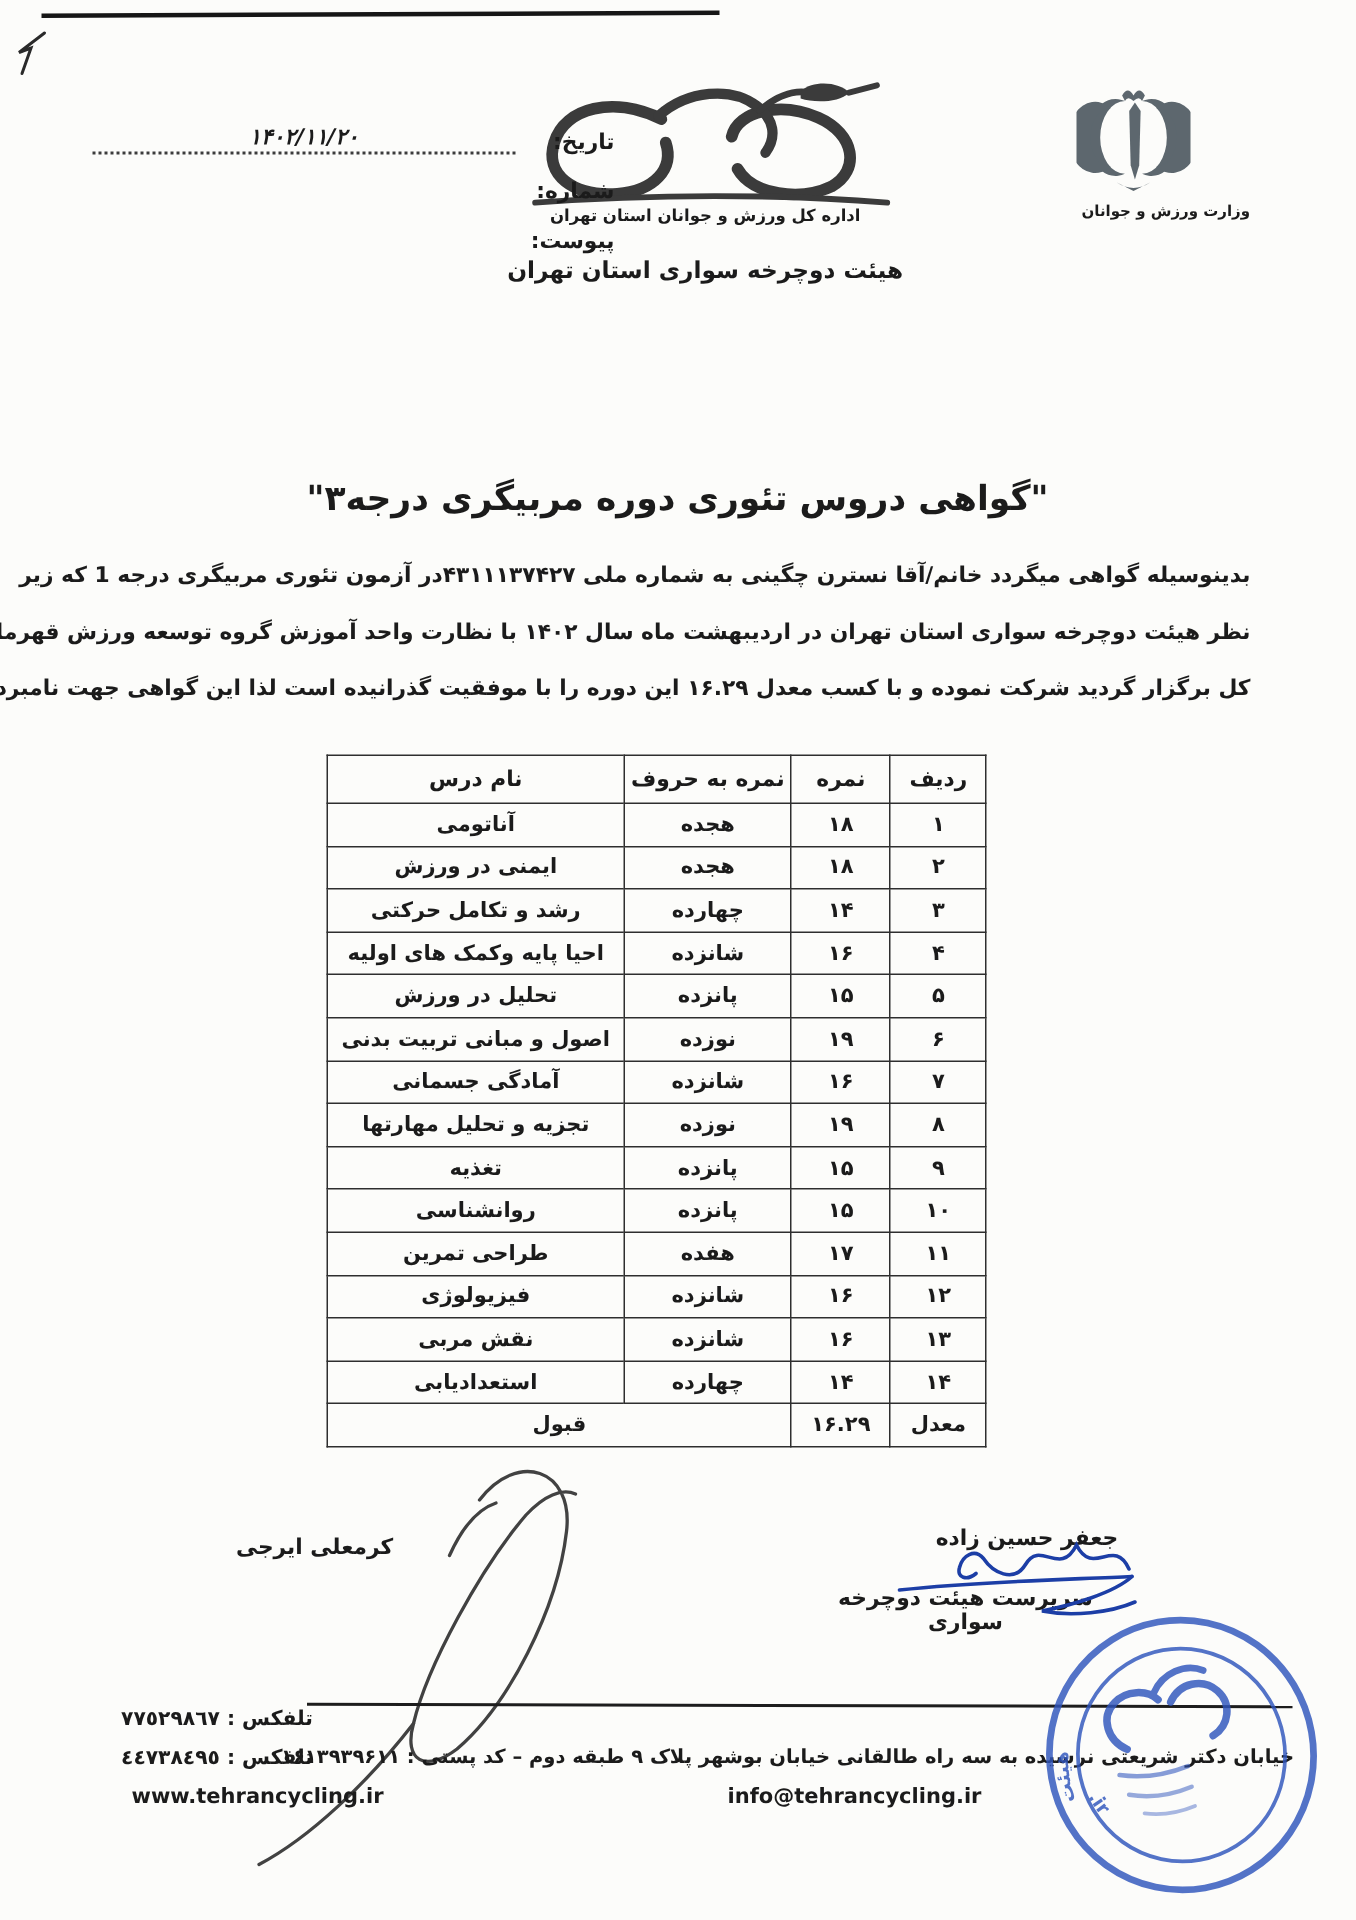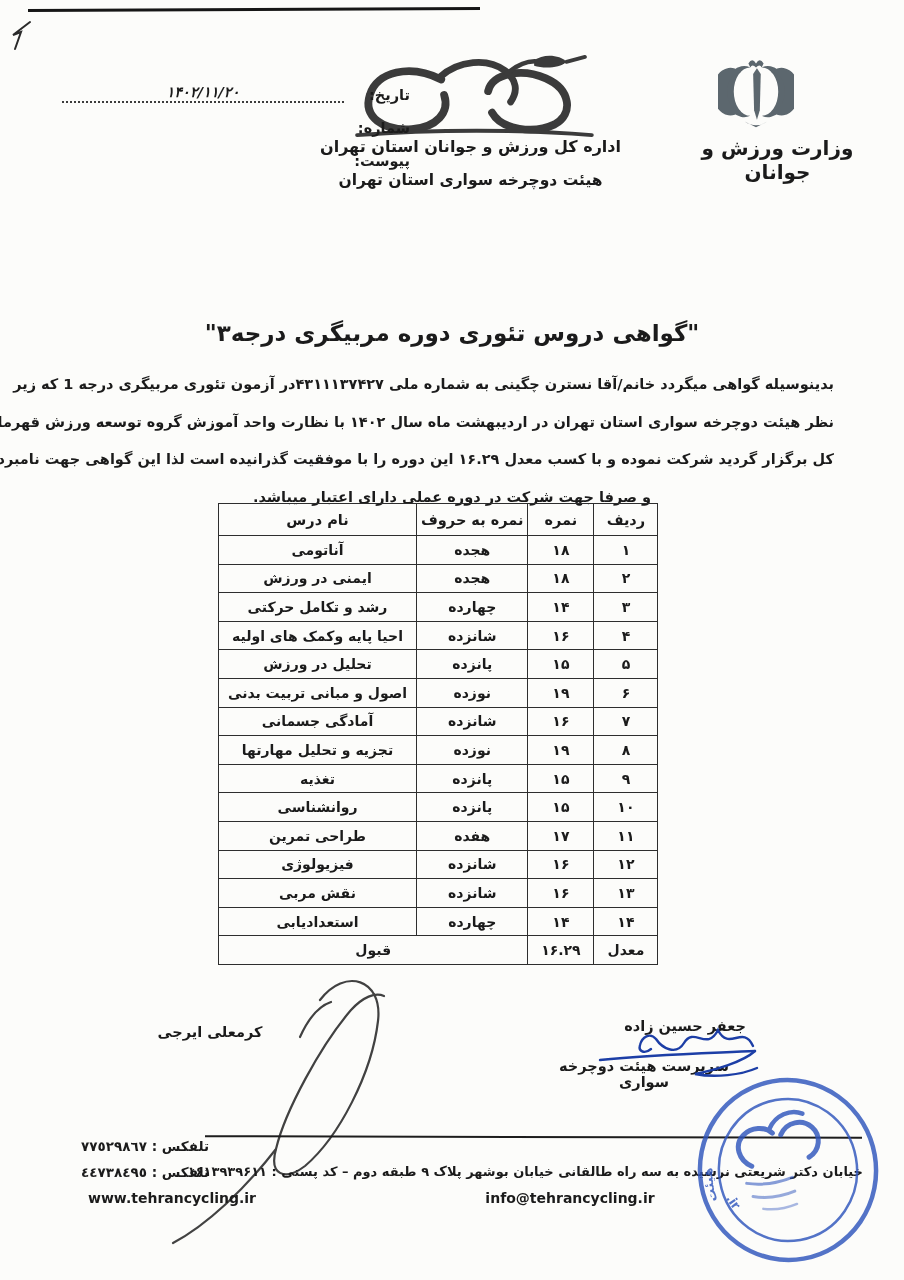--- a/index.html
+++ b/index.html
@@ -10,22 +10,22 @@
   }
   .abs{position:absolute;}
   
   .scanline{left:28px;top:8px;width:452px;height:3px;background:#161616;transform:rotate(-.25deg);}
   
   .meta{left:62px;top:70px;width:348px;}
   .meta-row{display:flex;align-items:flex-end;gap:8px;height:33px;direction:rtl;}
   .meta-label{width:58px;font-weight:700;font-size:14.5px;white-space:nowrap;}
   .meta-value{flex:1;text-align:center;font-weight:700;font-size:14.5px;
     border-bottom:2px dotted #3c3c3c;padding-bottom:1px;font-style:italic;}
-  .ministry-caption{left:690px;top:136px;width:175px;text-align:center;font-size:20px;font-weight:700;}
-  .org-caption1{left:318px;top:137px;width:305px;text-align:center;font-size:16px;font-weight:700;}
+  .ministry-caption{left:690px;top:136px;width:175px;text-align:center;font-size:10px;font-weight:700;}
+  .org-caption1{left:318px;top:137px;width:305px;text-align:center;font-size:11px;font-weight:700;}
   .org-caption2{left:318px;top:171px;width:305px;text-align:center;font-size:15.5px;font-weight:700;}
   
   .doc-title{left:120px;top:320px;width:664px;text-align:center;font-size:23px;font-weight:800;letter-spacing:.5px;}
   .bodytext{left:70px;top:366px;width:764px;}
   .bline{height:37.5px;line-height:37.5px;text-align:center;font-weight:700;font-size:14.5px;white-space:nowrap;}
   
   table.scores{position:absolute;left:218px;top:503px;border-collapse:collapse;table-layout:fixed;
     direction:rtl;font-weight:700;}
   .scores th,.scores td{border:1.6px solid #2e2e2e;text-align:center;vertical-align:middle;
     font-size:14px;height:27.6px;padding:0 4px;overflow:hidden;white-space:nowrap;}
@@ -93,21 +93,20 @@
     <div class="meta-row">
       <span class="meta-label">پیوست:</span>
     </div>
   </div>
 
   <div class="abs doc-title">"گواهی دروس تئوری دوره مربیگری درجه۳"</div>
   <div class="abs bodytext">
     <div class="bline">بدینوسیله گواهی میگردد خانم/آقا  نسترن چگینی  به شماره ملی ۴۳۱۱۱۳۷۴۲۷در آزمون تئوری مربیگری درجه 1 که زیر</div>
     <div class="bline">نظر هیئت دوچرخه سواری استان تهران در اردیبهشت ماه سال ۱۴۰۲ با نظارت واحد آموزش گروه توسعه  ورزش قهرمانی اداره</div>
     <div class="bline">کل برگزار گردید شرکت نموده و با کسب معدل ۱۶.۲۹ این دوره را با موفقیت گذرانیده است لذا این گواهی جهت نامبرده صادر</div>
-    <div class="bline">و صرفا جهت شرکت در دوره عملی دارای اعتبار میباشد.</div>
   </div>
 
   <table class="scores">
     <colgroup>
         <col style="width:64px">
         <col style="width:66px">
         <col style="width:106px">
         <col style="width:198px">
       </colgroup>
     <thead>

